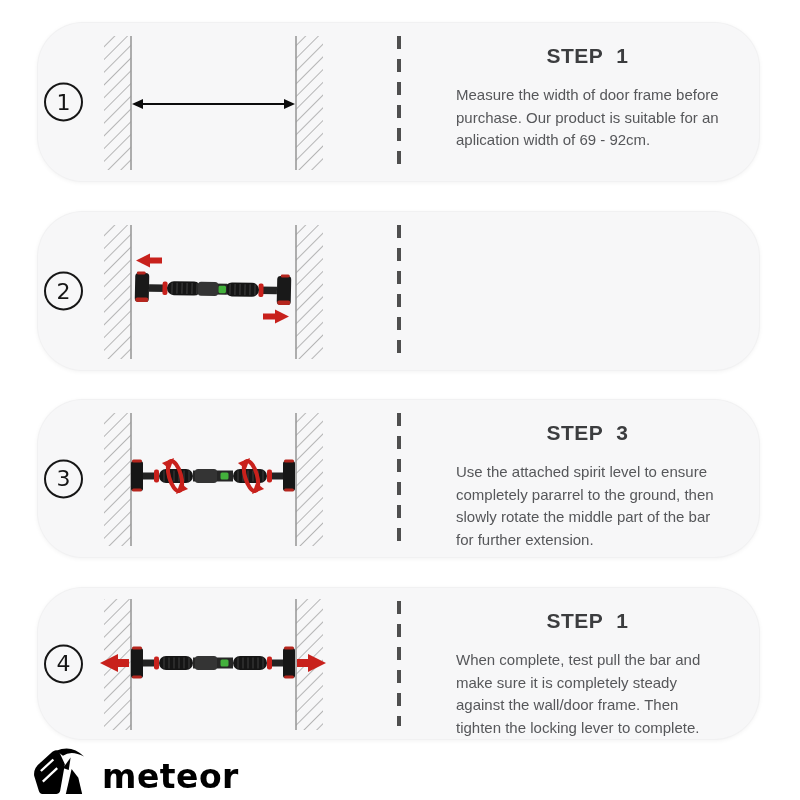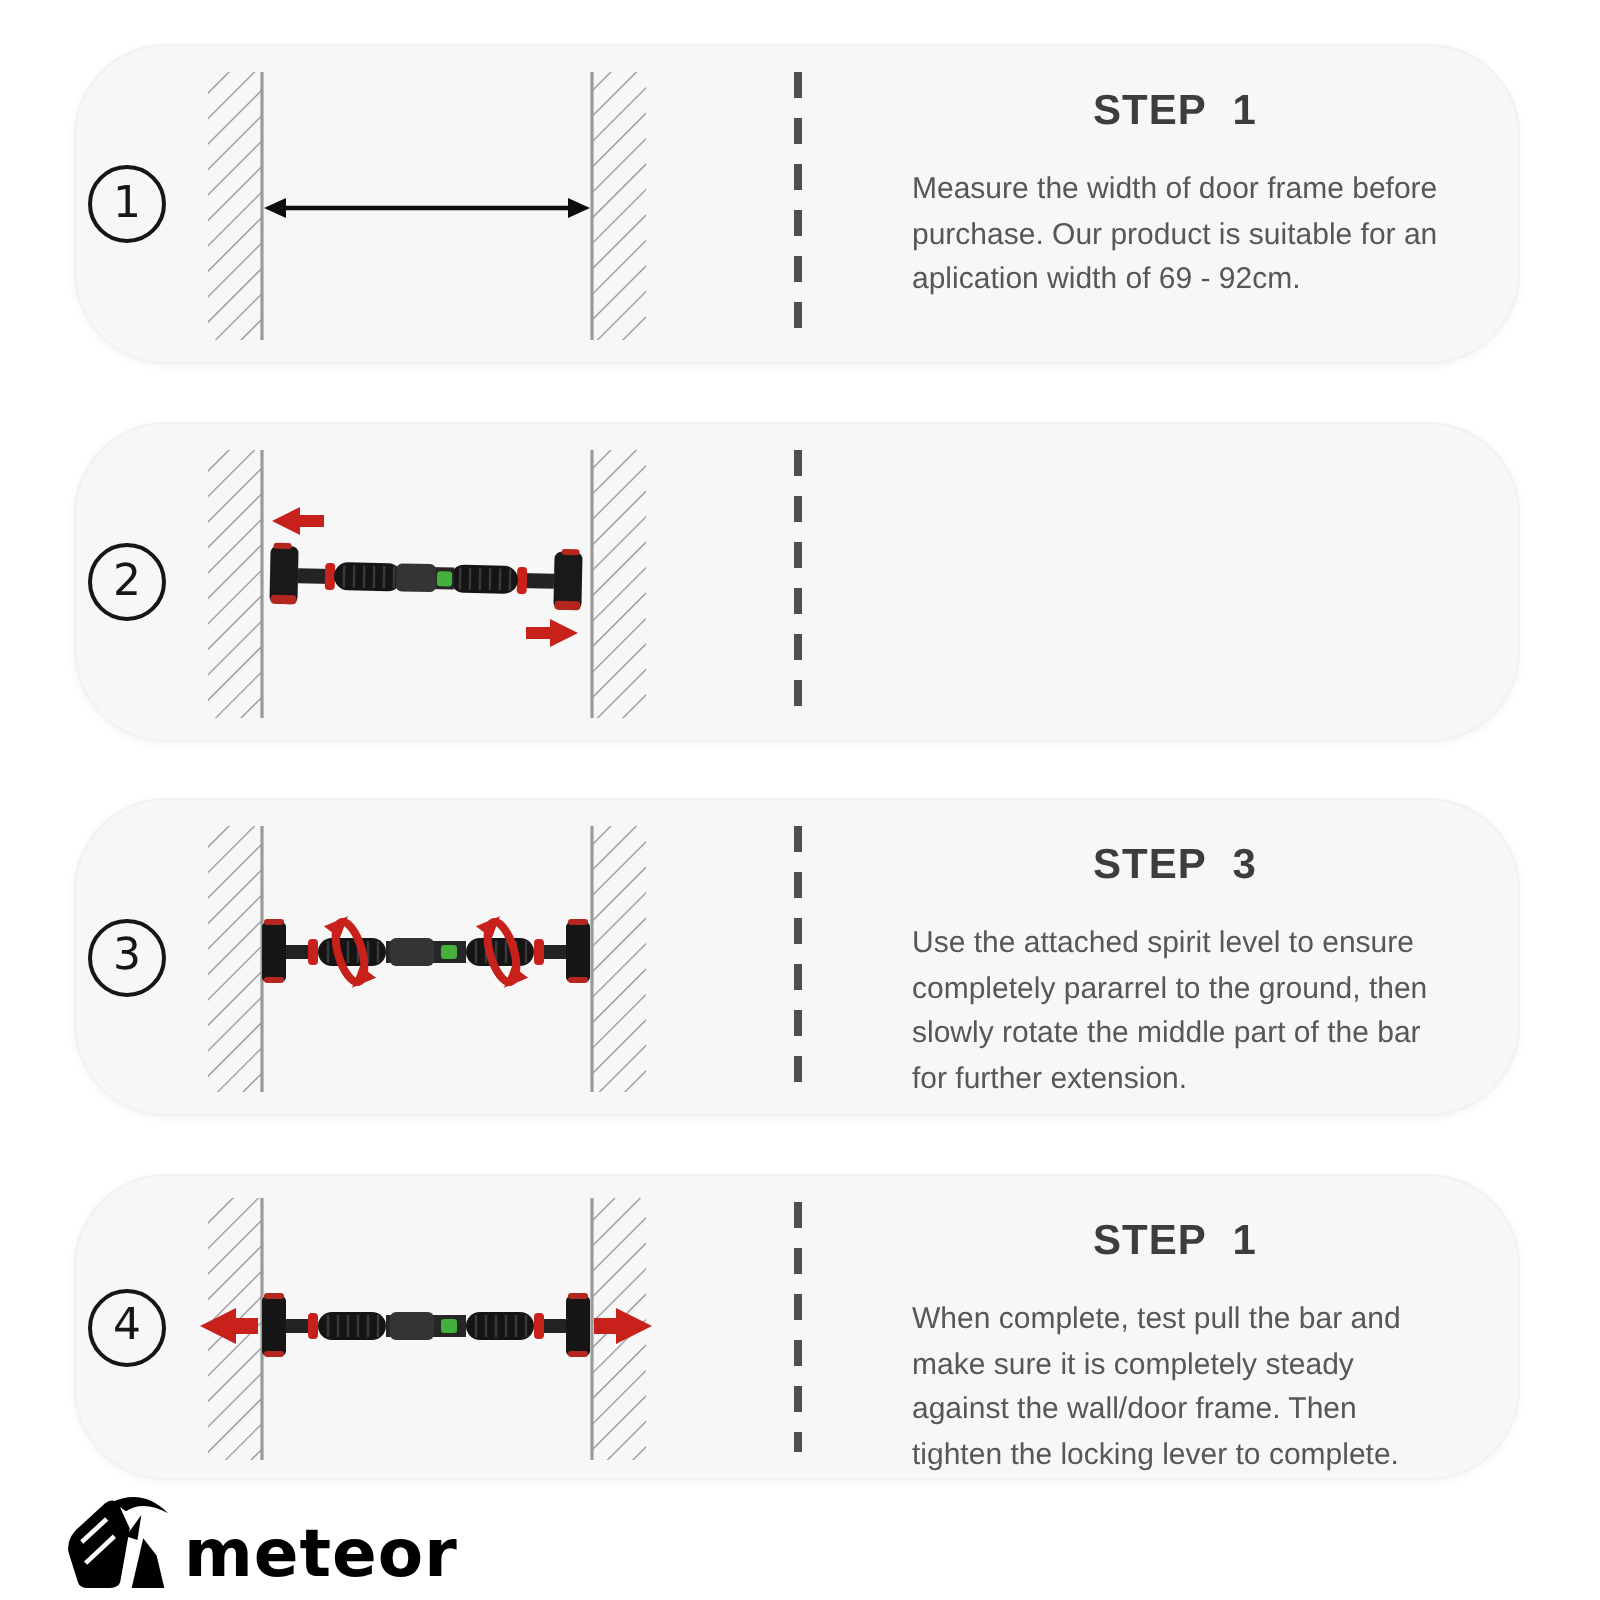--- a/index.html
+++ b/index.html
@@ -36,21 +36,21 @@
     font-weight:700;font-size:21px;color:#3c3d3f;
     letter-spacing:0.5px;word-spacing:7px;margin:0 0 12px 0;text-align:center;
   }
   .step-body{
     font-size:15px;line-height:22.5px;color:#56575a;margin:16px;max-width:300px;
   }
 
   .logo{position:absolute;left:33px;top:747px;display:flex;align-items:flex-end;}
   .logo-text{
     font-family:"DejaVu Sans",sans-serif;font-weight:700;font-size:33px;
-    color:#000;letter-spacing:0.5px;line-height:1;margin-left:1px;padding-bottom:2px;
+    color:#000;letter-spacing:0.5px;line-height:1;margin-left:11px;padding-bottom:2px;
   }
 </style>
 </head>
 <body>
 
 <section class="panel panel-1">
   <div class="badge">
     <span>1</span>
   </div>
 

